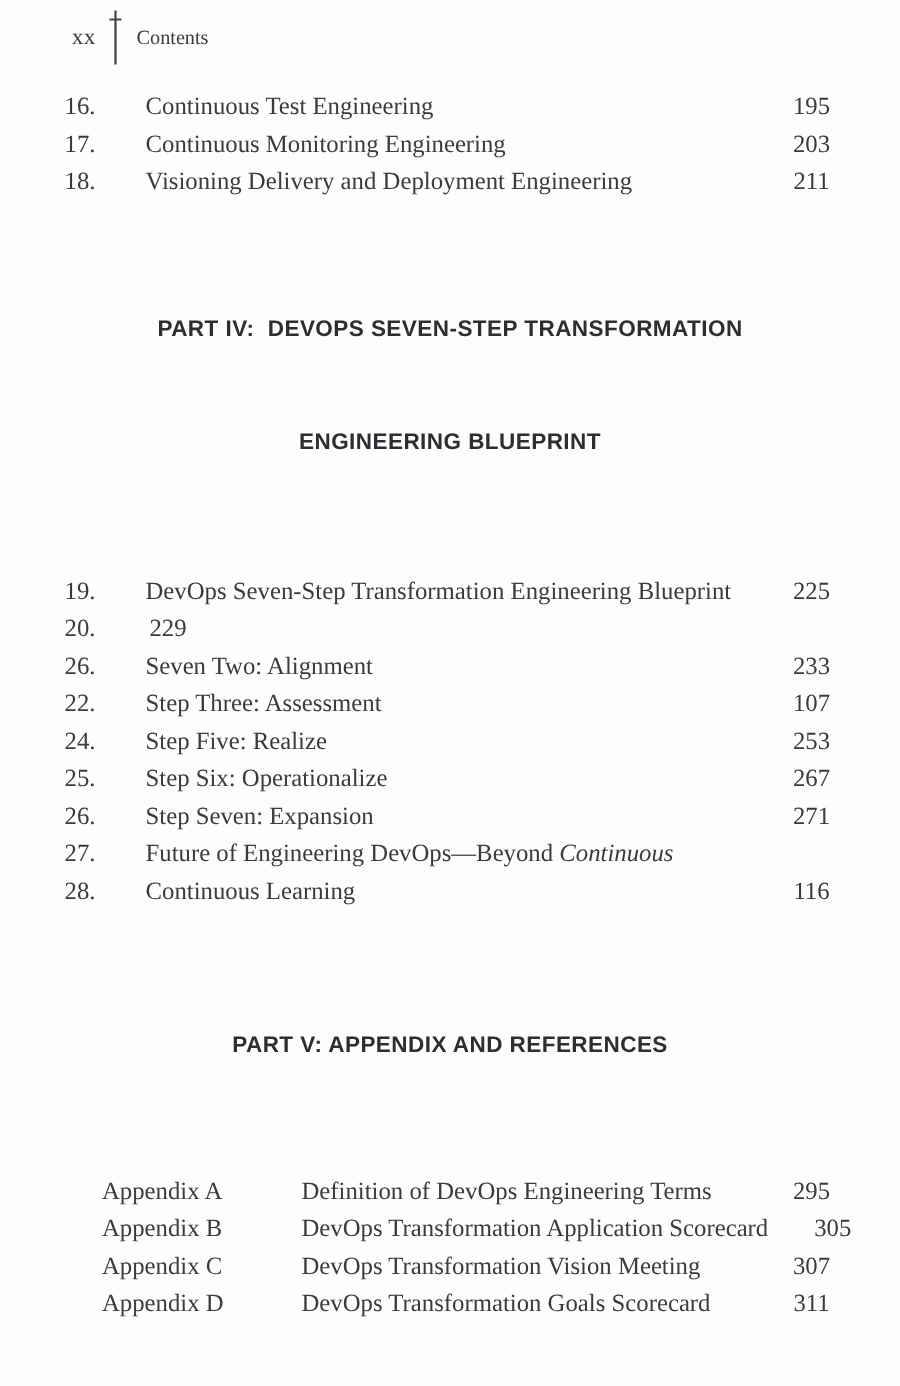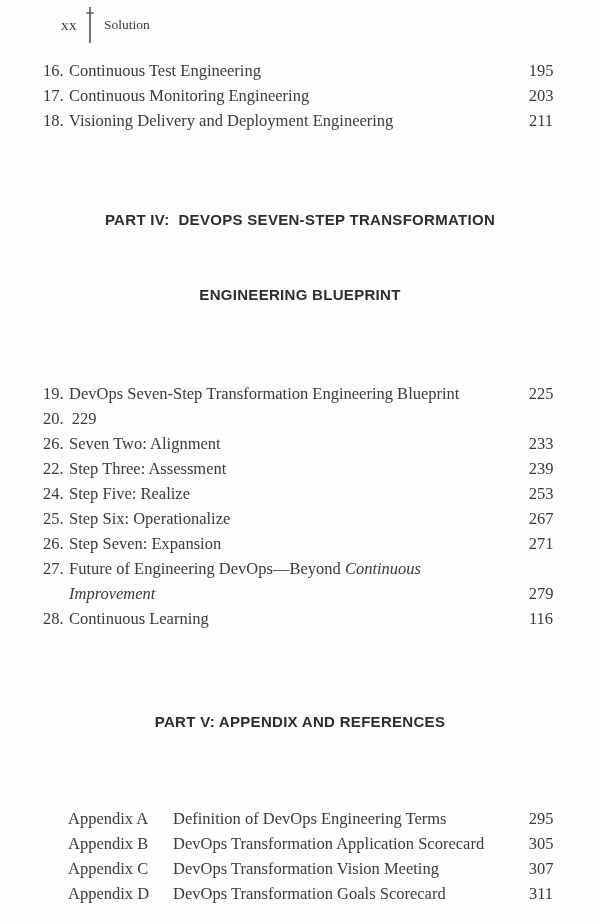--- a/index.html
+++ b/index.html
@@ -10,21 +10,21 @@
     height: 924px;
     background: #fdfdfc;
     color: #3a3a40;
     font-family: "Liberation Serif", "DejaVu Serif", serif;
     overflow: hidden;
   }
   
   .running-header {
     position: absolute;
     top: 5px;
-    left: 61px;
+    left: 48px;
     display: flex;
     align-items: center;
     height: 40px;
     text-align: center;
   }
   .folio {
     font-size: 15px;
     letter-spacing: 0.5px;
     padding-right: 7px;
   }
@@ -37,20 +37,21 @@
   .chapters {
     margin-left: 43px;
     margin-right: 44px;
   }
   .block-1 { margin-top: 58px; }
   .block-2 { margin-top: 24px; }
   .row {
     display: flex;
     line-height: 25px;
     font-size: 16.5px;
+    gap: 28px;
   }
   .row .num {
     flex: none;
     width: 26px;
   }
   .row .title {
     flex: 1;
     white-space: nowrap;
   }
   .row .page-num {
@@ -89,21 +90,21 @@
 <div class="page">
 
   <div class="running-header">
     <span class="folio">xx</span>
     <span class="divider-wrap">
       <svg width="12" height="40" viewBox="0 0 12 40">
         <line x1="6" y1="2" x2="6" y2="38" stroke="#46464c" stroke-width="1.5"></line>
         <line x1="2" y1="8" x2="10" y2="8" stroke="#46464c" stroke-width="1.2"></line>
       </svg>
     </span>
-    <span class="header-title">Solution</span>
+    <span class="header-title">Contents</span>
   </div>
 
   <div class="chapters block-1">
     <div class="row">
       <span class="num">16.</span>
       <span class="title">Continuous Test Engineering</span>
       <span class="page-num">195</span>
     </div>
     <div class="row">
       <span class="num">17.</span>
@@ -133,21 +134,21 @@
       <span class="page-num">229</span>
     </div>
     <div class="row">
       <span class="num">26.</span>
       <span class="title">Seven Two: Alignment</span>
       <span class="page-num">233</span>
     </div>
     <div class="row">
       <span class="num">22.</span>
       <span class="title">Step Three: Assessment</span>
-      <span class="page-num">239</span>
+      <span class="page-num">107</span>
     </div>
     <div class="row">
       <span class="num">24.</span>
       <span class="title">Step Five: Realize</span>
       <span class="page-num">253</span>
     </div>
     <div class="row">
       <span class="num">25.</span>
       <span class="title">Step Six: Operationalize</span>
       <span class="page-num">267</span>
@@ -156,25 +157,20 @@
       <span class="num">26.</span>
       <span class="title">Step Seven: Expansion</span>
       <span class="page-num">271</span>
     </div>
 
     <div class="row">
       <span class="num">27.</span>
       <span class="title"><span>Future of Engineering DevOps—Beyond </span><em>Continuous</em></span>
     </div>
     <div class="row">
-      <span class="num"></span>
-      <span class="title"><em>Improvement</em></span>
-      <span class="page-num">279</span>
-    </div>
-    <div class="row">
       <span class="num">28.</span>
       <span class="title">Continuous Learning</span>
       <span class="page-num">116</span>
     </div>
   </div>
 
   <div class="part-heading part-heading-5">
     <div>PART V: APPENDIX AND REFERENCES</div>
   </div>
 

